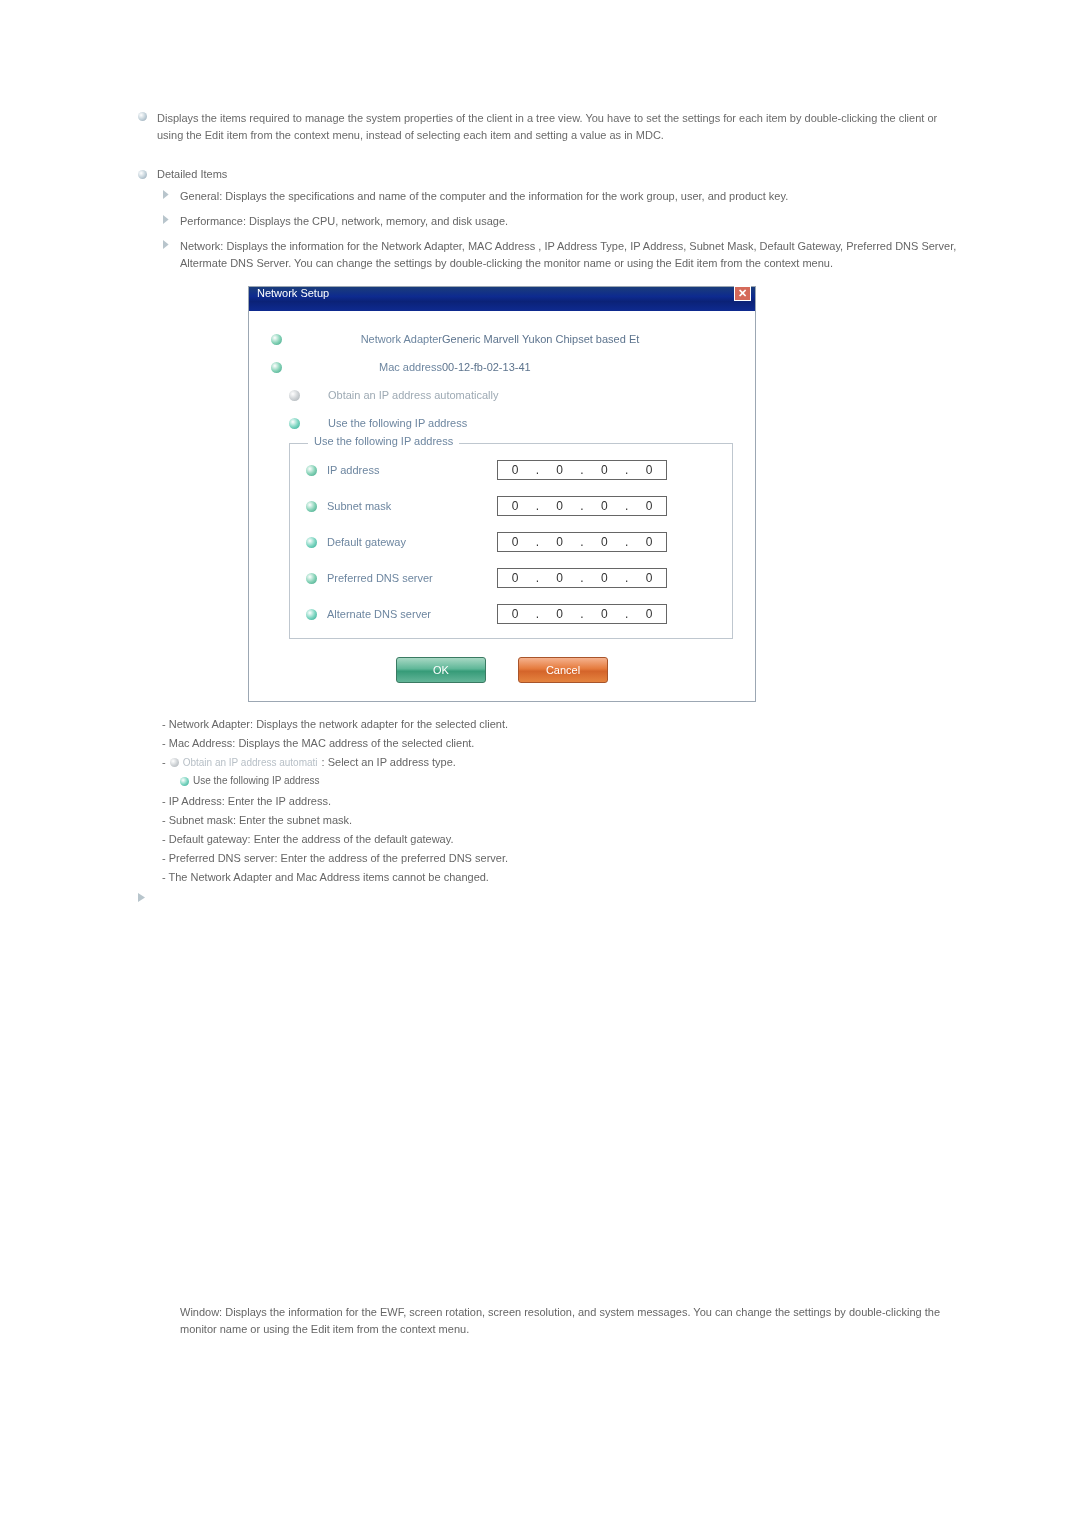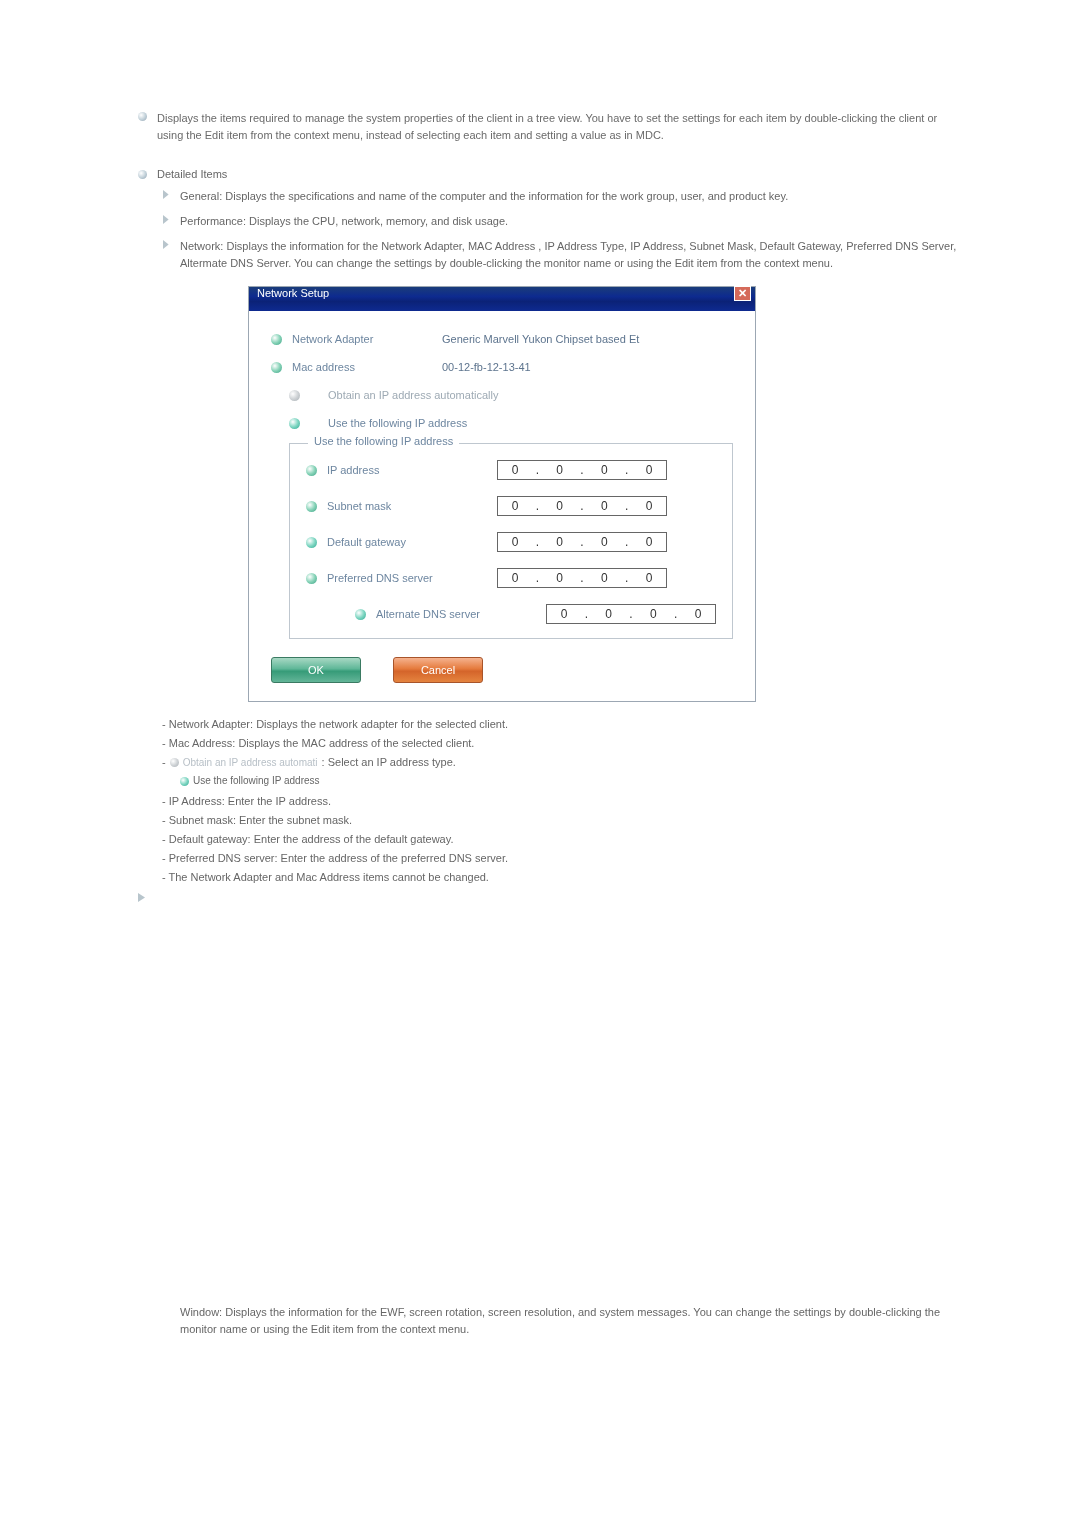--- a/index.html
+++ b/index.html
@@ -100,20 +100,21 @@
     justify-content: center;
     line-height: 1;
   }
   .dialog-body {
     padding: 22px 22px 18px 22px;
   }
   .drow {
     display: flex;
     align-items: center;
     margin-bottom: 16px;
+    text-align: right;
   }
   .drow:last-child { margin-bottom: 0; }
   .dot {
     width: 11px;
     height: 11px;
     border-radius: 50%;
     background: radial-gradient(circle at 35% 35%, #fff 0%, #87d3b8 50%, #3aa284 100%);
     margin-right: 10px;
     flex: none;
   }
@@ -142,39 +143,40 @@
     background: #fff;
     padding: 0 6px;
     color: #6d86a0;
     font-size: 11px;
   }
   .field-row {
     display: flex;
     align-items: center;
     margin-bottom: 16px;
   }
-  .field-row:last-child { margin-bottom: 4px; justify-content: flex-end; }
+  .field-row:last-child { margin-bottom: 4px; }
   .flabel {
     width: 170px;
     color: #6d86a0;
   }
   .ipbox {
     display: flex;
     align-items: center;
     border: 1px solid #666;
     height: 20px;
     background: #fff;
     padding: 0 6px;
     width: 170px;
     justify-content: space-between;
   }
   .octet { width: 22px; text-align: center; color: #333; font-size: 12px; }
   .isep { color: #333; width: 8px; text-align: center; font-size: 12px; }
   .btn-row {
     display: flex;
+    justify-content: center;
     gap: 32px;
     margin-top: 4px;
   }
   .btn {
     width: 90px;
     height: 26px;
     border-radius: 3px;
     color: #fff;
     display: flex;
     align-items: center;
@@ -267,21 +269,21 @@
 
         <div class="drow">
           <div class="dot"></div>
           <div class="dlabel">Network Adapter</div>
           <div class="dvalue">Generic Marvell Yukon Chipset based Et</div>
         </div>
 
         <div class="drow">
           <div class="dot"></div>
           <div class="dlabel">Mac address</div>
-          <div class="dvalue">00-12-fb-12-13-41</div>
+          <div class="dvalue">00-12-fb-02-13-41</div>
         </div>
 
         <div class="drow" style="margin-left:18px;">
           <div class="dot gray"></div>
           <div class="dlabel indent" style="color:#9eaab4;">Obtain an IP address automatically</div>
         </div>
 
         <div class="drow" style="margin-left:18px;margin-bottom:14px;">
           <div class="dot teal"></div>
           <div class="dlabel indent">Use the following IP address</div>

